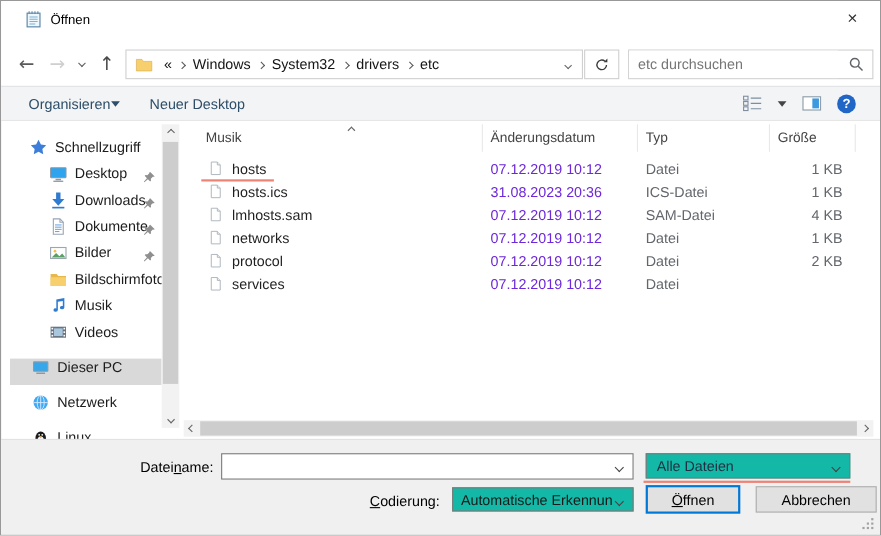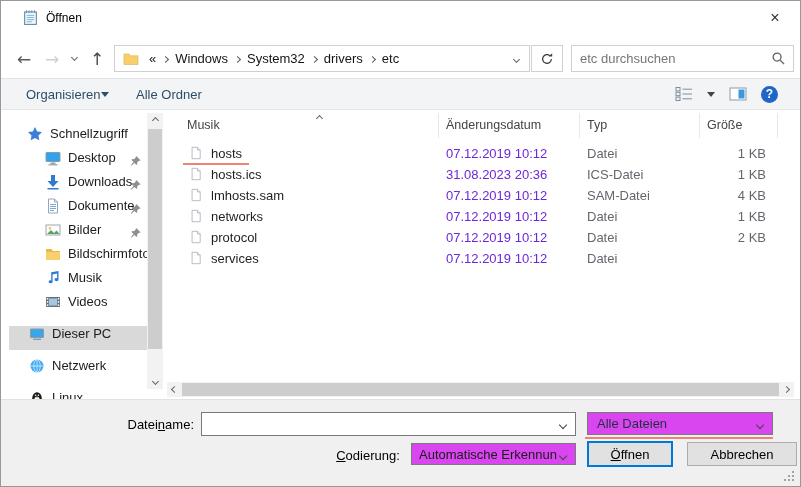--- a/index.html
+++ b/index.html
@@ -87,21 +87,21 @@
   #h-scroll { position:absolute; left:166px; top:381px; width:627px; height:15px; background:#f2f2f2; }
   #h-scroll .sb-btn { position:absolute; top:0; width:15px; height:15px; display:flex; align-items:center; justify-content:center; }
   #h-thumb { position:absolute; left:15px; top:1px; width:597px; height:13px; background:#cdcdcd; }
 
   
   #footer { position:absolute; left:0; top:398px; width:100%; height:89px; background:#f0f0f0;
     border-top:1px solid #e2e2e2; }
   .flabel { position:absolute; color:#000000; }
   #filename-label { left:118px; top:416px; width:75px; text-align:right; }
   #encoding-label { left:330px; top:447px; width:74px; text-align:center; }
-  .combo { position:absolute; border:1px solid #7a7a7a; background:#d946ef; display:flex; align-items:center; }
+  .combo { position:absolute; border:1px solid #7a7a7a; background:#14b8a6; display:flex; align-items:center; }
   .combo .chev { position:absolute; right:9px; top:9px; }
   #filename-combo { left:200px; top:411px; width:375px; height:24px; background:#fff; }
   #filename-input { position:absolute; left:1px; top:1px; width:352px; height:20px; border:none; outline:none;
     font-family:"Liberation Sans",sans-serif; font-size:13px; padding:0 6px; }
   #filetype-combo { left:586px; top:411px; width:186px; height:23px; color:#1f3042; padding-left:9px; }
   #encoding-combo { left:410px; top:442px; width:165px; height:22px; color:#1a1a1a; padding-left:7px;
     white-space:nowrap; overflow:hidden; }
   .btn { position:absolute; background:#e1e1e1; display:flex; align-items:center; justify-content:center;
     font-size:13px; color:#000; }
   #open-btn { left:586px; top:440px; width:86px; height:26px; border:2px solid #0078d7; }
@@ -178,21 +178,21 @@
         </span>
     </div>
   </div>
 
   <div id="toolbar">
     <div class="tb-item" id="organize-btn">
       <span>Organisieren</span>
         <span class="tri-down"></span>
     </div>
     <div class="tb-item" id="newfolder-btn">
-      <span>Alle Ordner</span>
+      <span>Neuer Desktop</span>
     </div>
     <div id="view-icons">
       <span>
           <svg viewBox="0 0 18 16" width="18" height="16">
             <g stroke="#7e8ea0" fill="none">
               <rect x="1" y="1.5" width="4" height="3.4"></rect>
               <rect x="1" y="6.3" width="4" height="3.4"></rect>
               <rect x="1" y="11.1" width="4" height="3.4"></rect>
               <path d="M7.5 3.2h9.5M7.5 8h9.5M7.5 12.8h9.5"></path>
             </g>

